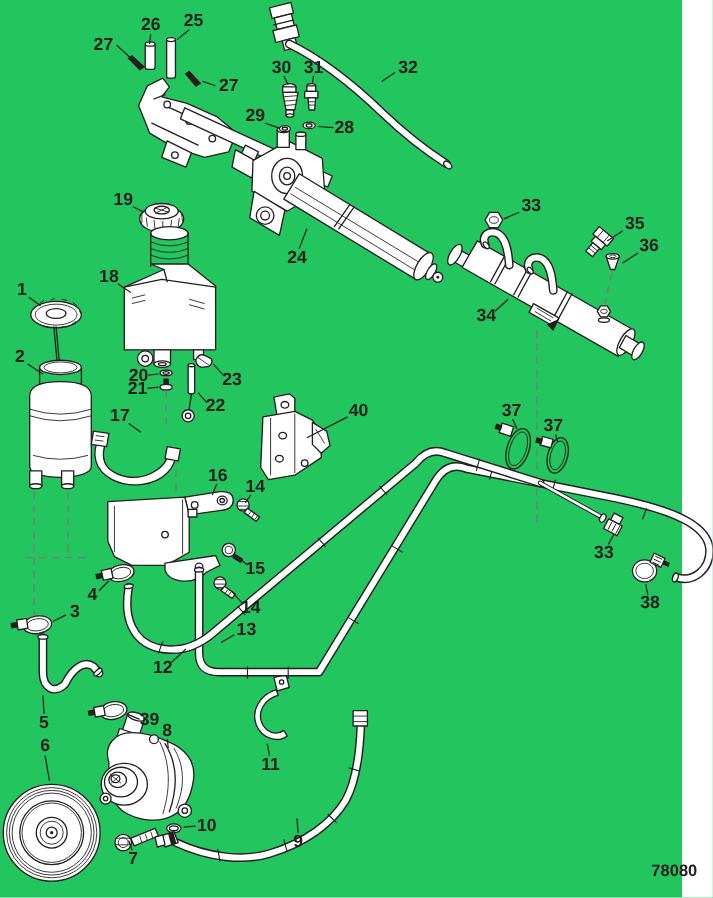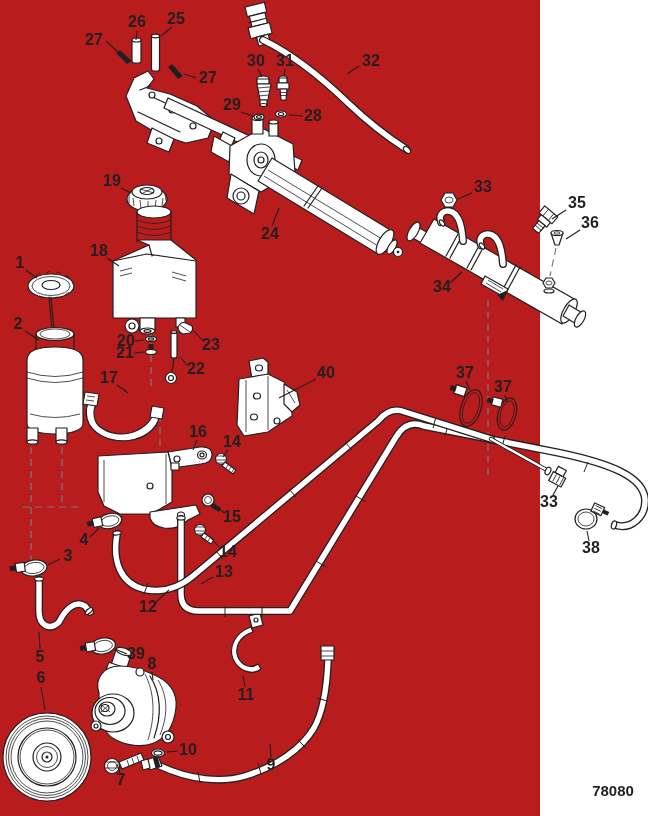--- a/index.html
+++ b/index.html
@@ -1,17 +1,17 @@
 <!DOCTYPE html>
 <html><head>
 <meta charset="utf-8">
 <style>
   html,body{margin:0;padding:0;}
   body{width:648px;height:816px;background:#ffffff;font-family:"Liberation Sans",sans-serif;overflow:hidden;}
-  #stage{position:relative;width:540px;height:816px;background:#b91c1c;}
+  #stage{position:relative;width:620px;height:816px;background:#22c55e;}
   svg{display:block;}
   .ln{stroke:#231f20;stroke-width:1.2;fill:none;stroke-linejoin:round;stroke-linecap:round;}
   .thin{stroke:#231f20;stroke-width:.8;fill:none;}
   .fw{stroke:#231f20;stroke-width:1.2;fill:#ffffff;stroke-linejoin:round;}
   .fb{fill:#231f20;stroke:none;}
   .ho{stroke:#231f20;stroke-width:8;fill:none;stroke-linecap:round;stroke-linejoin:round;}
   .hi{stroke:#ffffff;stroke-width:5.4;fill:none;stroke-linecap:round;stroke-linejoin:round;}
   .to{stroke:#231f20;stroke-width:4.2;fill:none;stroke-linecap:round;}
   .ti{stroke:#ffffff;stroke-width:2.4;fill:none;stroke-linecap:round;}
   .dash{stroke:#7a7a7a;stroke-width:1.2;fill:none;stroke-dasharray:7 5;}

